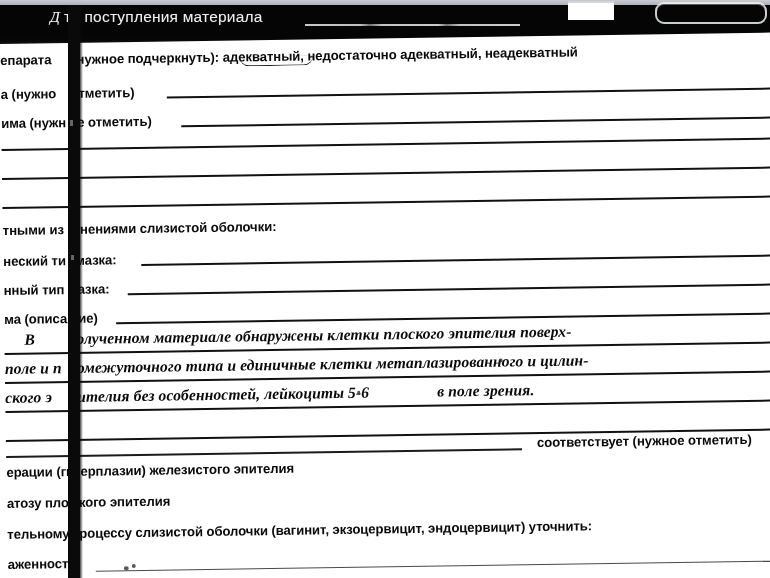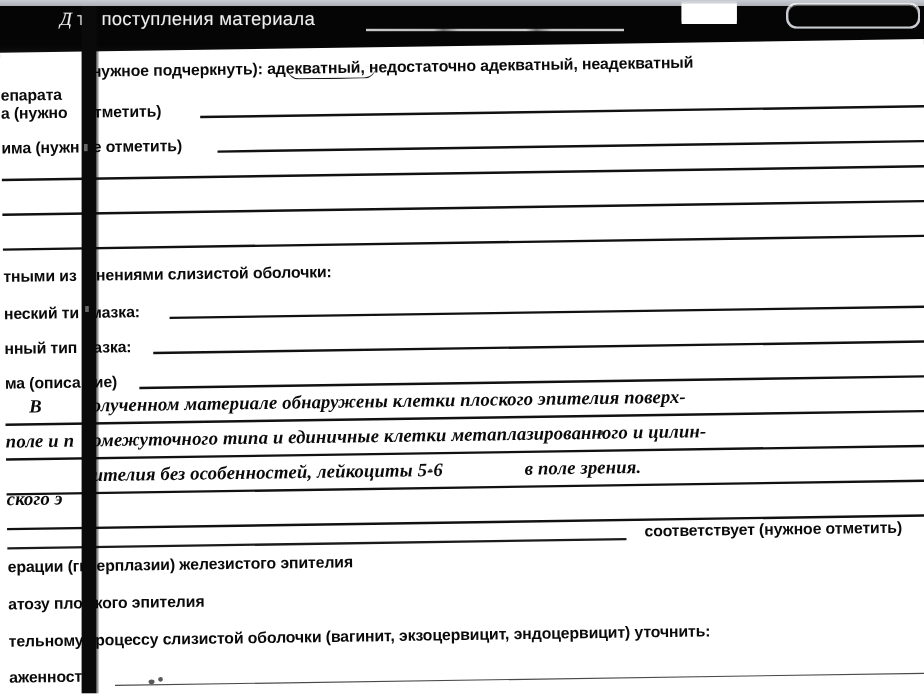--- a/index.html
+++ b/index.html
@@ -131,21 +131,21 @@
     position:absolute;background:#222;border-radius:50%;opacity:.75;
   }
 </style>
 </head>
 <body>
 
 <div class="root">
 
   <div class="sheet">
 
-    <div class="txt" style="left:0px;top:10px;margin-top:19px;">епарата</div>
+    <div class="txt" style="left:0px;top:10px;">епарата</div>
     <div class="txt" style="left:72px;top:10px;">(нужное подчеркнуть): адекватный, недостаточно адекватный, неадекватный</div>
     <div class="hand-underline" style="left:239px;top:16px;"></div>
 
     <div class="txt" style="left:0px;top:44px;">а (нужно</div>
     <div class="txt" style="left:70px;top:44px;">отметить)</div>
     <div class="ln" style="left:166px;top:55px;width:604px;"></div>
 
     <div class="txt" style="left:0px;top:73px;">има (нужн</div>
     <div class="txt" style="left:76px;top:73px;">е отметить)</div>
     <div class="ln" style="left:180px;top:84px;width:590px;"></div>
@@ -170,21 +170,21 @@
     <div class="ln" style="left:112px;top:280px;width:658px;"></div>
 
     <div class="itxt" style="left:20px;top:288px;">В</div>
     <div class="itxt" style="left:72px;top:288px;">олученном  материале обнаружены клетки плоского эпителия поверх-</div>
     <div class="ln" style="left:0px;top:309px;width:770px;"></div>
 
     <div class="itxt" style="left:0px;top:317px;">поле и п</div>
     <div class="itxt" style="left:72px;top:317px;">омежуточного  типа и единичные  клетки  метаплазированного и цилин-</div>
     <div class="ln" style="left:0px;top:338px;width:770px;"></div>
 
-    <div class="itxt" style="left:0px;top:346px;margin-top:19px;">ского э</div>
+    <div class="itxt" style="left:0px;top:346px;">ского э</div>
     <div class="itxt" style="left:72px;top:346px;">ителия  без особенностей, лейкоциты 5-6</div>
     <div class="itxt" style="left:432px;top:346px;">в поле зрения.</div>
     <div class="speck" style="left:352px;top:352px;width:3px;height:3px;"></div>
     <div class="speck" style="left:494px;top:322px;width:4px;height:4px;"></div>
     <div class="ln" style="left:0px;top:367px;width:770px;"></div>
 
     <div class="ln" style="left:0px;top:396px;width:770px;"></div>
 
     <div class="ln thin" style="left:0px;top:412px;width:516px;"></div>
     <div class="txt" style="left:531px;top:400px;">соответствует (нужное отметить)</div>

